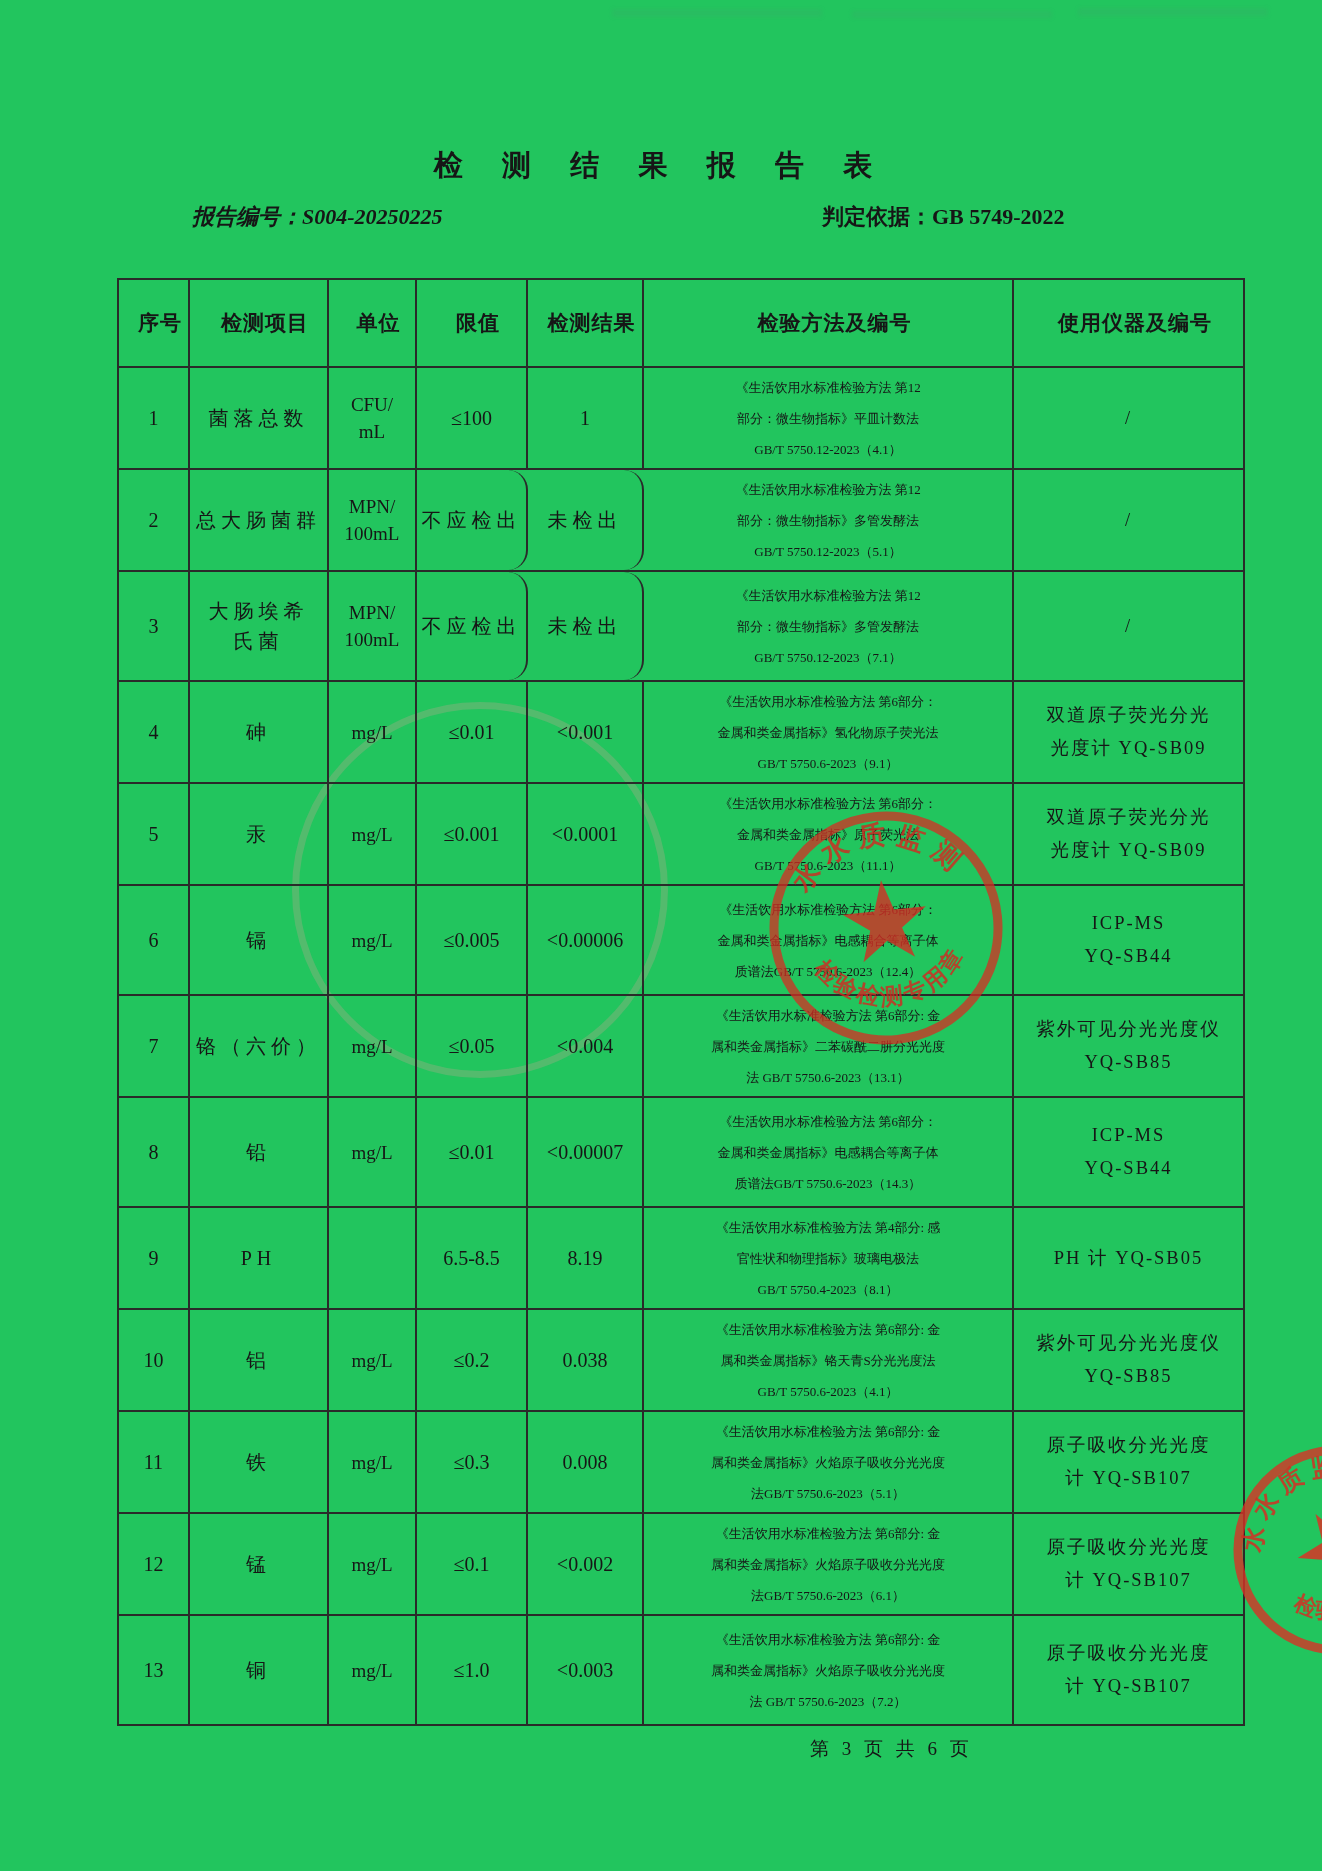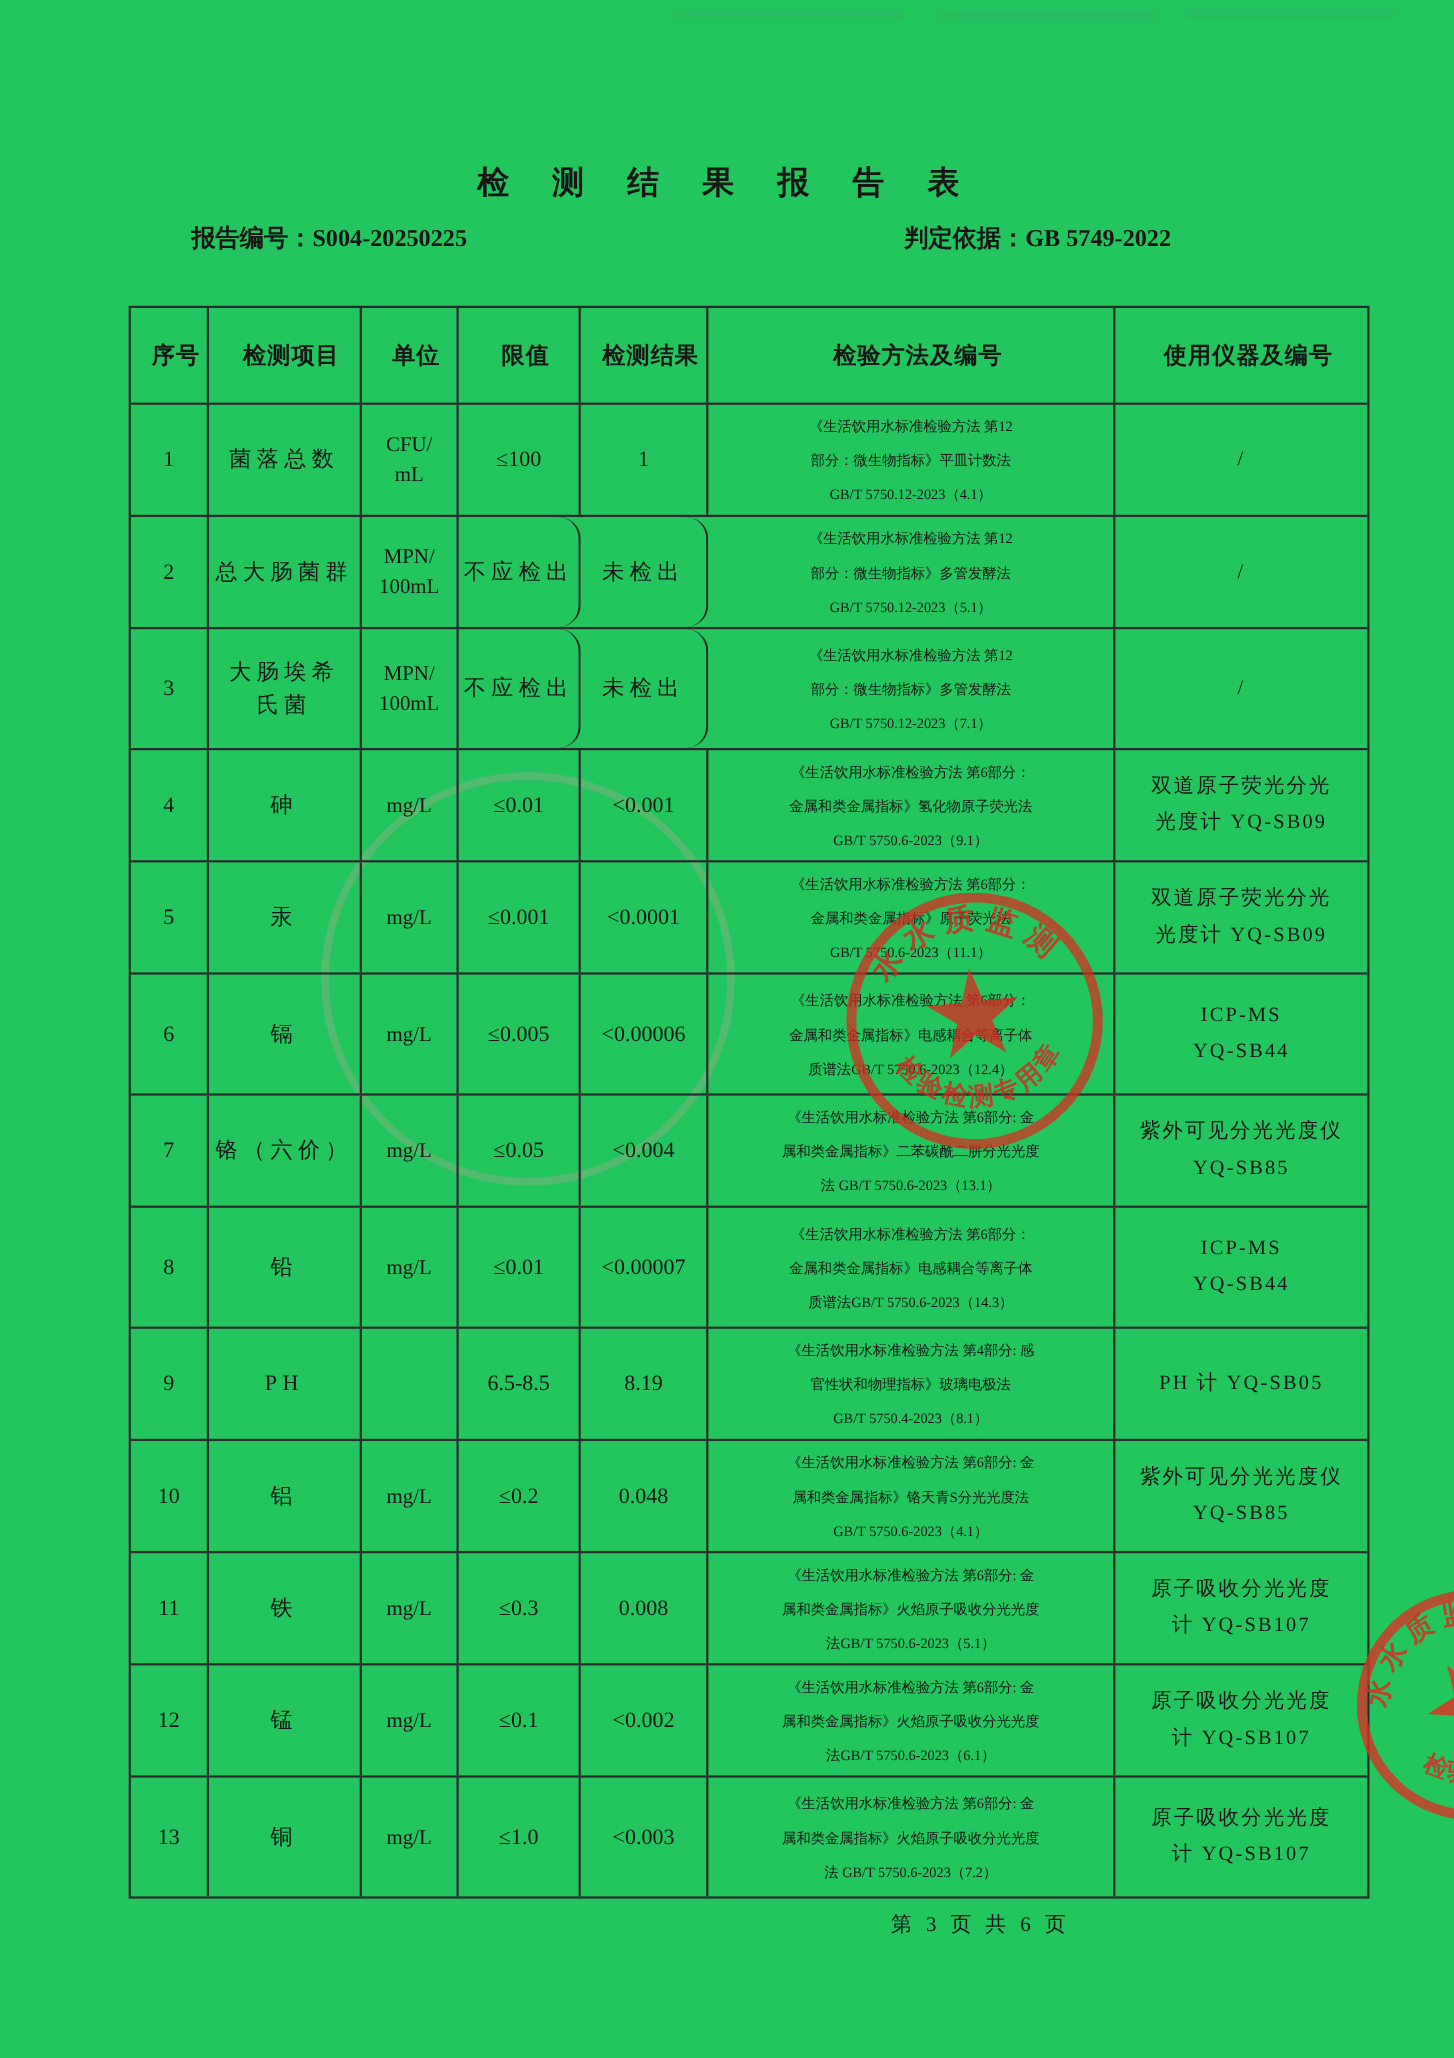--- a/index.html
+++ b/index.html
@@ -12,21 +12,21 @@
   .scan-noise{position:absolute;background:rgba(110,120,125,.10);filter:blur(2px);border-radius:2px;}
   .n1{left:612px;top:9px;width:210px;height:8px;}
   .n2{left:852px;top:11px;width:200px;height:7px;}
   .n3{left:1078px;top:8px;width:190px;height:8px;}
 
   .title{
     position:absolute;left:0;top:146px;width:100%;text-align:center;
     font-size:29px;font-weight:bold;letter-spacing:16px;white-space:nowrap;
   }
   .meta{position:absolute;top:202px;font-size:22px;font-weight:bold;white-space:nowrap;}
-  .meta.report{left:174px;}
+  .meta.report{left:192px;font-style:italic;}
   .meta.basis{left:822px;}
 
   .table{
     position:absolute;left:117px;top:278px;width:1128px;
     border:2px solid #2a2a2a;box-sizing:border-box;background:transparent;
   }
   .tr{display:flex;border-bottom:2px solid #2a2a2a;height:100px;}
   .tr:last-child{border-bottom:none;}
   .tr.head{height:86px;}
   .tr.tall{height:108px;}
@@ -200,21 +200,21 @@
 官性状和物理指标》玻璃电极法
 GB/T 5750.4-2023（8.1）</div>
       <div class="td c6 instr">PH 计 YQ-SB05</div>
     </div>
 
     <div class="tr">
       <div class="td c0">10</div>
       <div class="td c1 item">铝</div>
       <div class="td c2 unit">mg/L</div>
       <div class="td c3">≤0.2</div>
-      <div class="td c4">0.048</div>
+      <div class="td c4">0.038</div>
       <div class="td c5 method">《生活饮用水标准检验方法 第6部分: 金
 属和类金属指标》铬天青S分光光度法
 GB/T 5750.6-2023（4.1）</div>
       <div class="td c6 instr">紫外可见分光光度仪
 YQ-SB85</div>
     </div>
 
     <div class="tr">
       <div class="td c0">11</div>
       <div class="td c1 item">铁</div>

